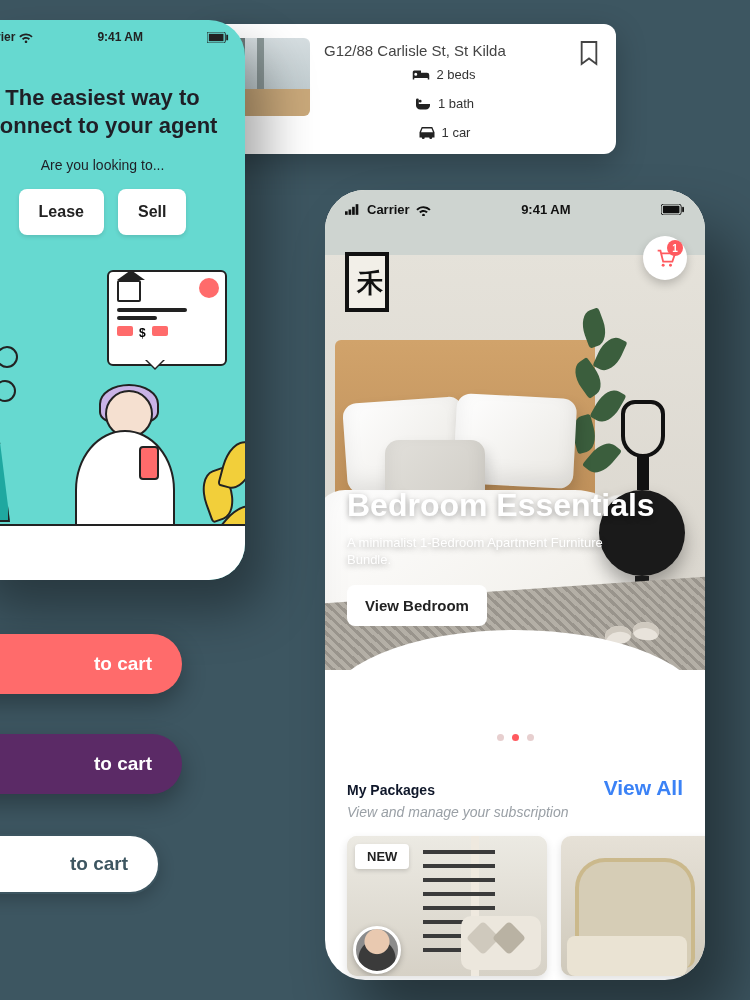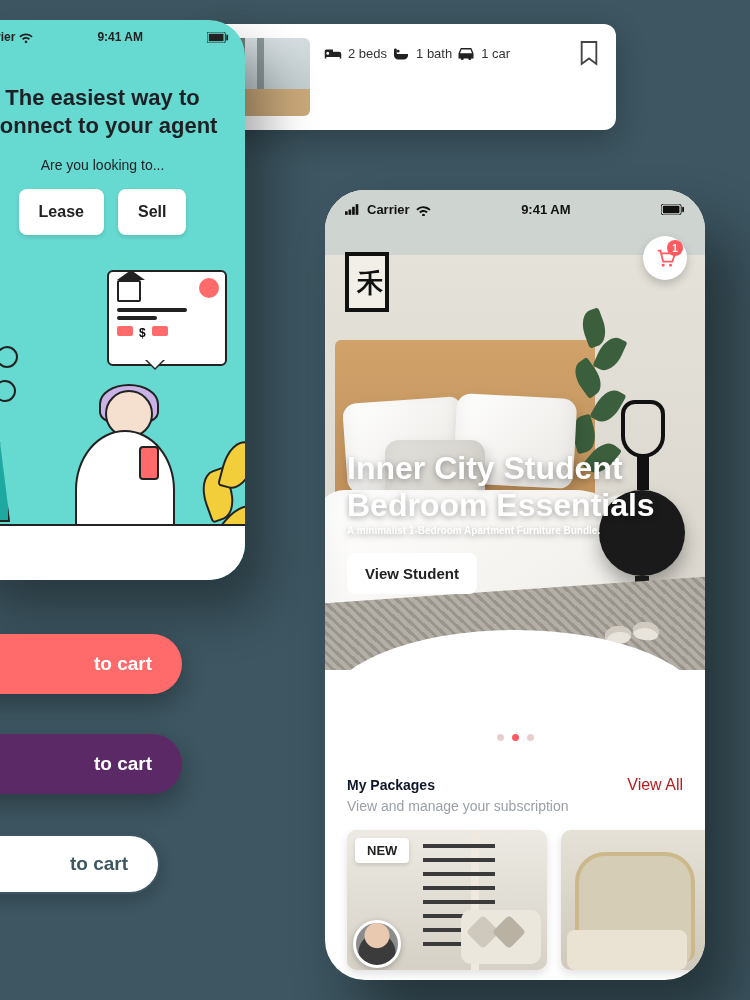--- a/index.html
+++ b/index.html
@@ -203,21 +203,21 @@
     border-radius: 6px;
     background:
       linear-gradient(to top, #c9a87a 0 35%, transparent 35%),
       linear-gradient(to right, #6d7a7a 0 8%, transparent 8% 18%, #6d7a7a 18% 26%, transparent 26% 40%, #8a9797 40% 48%, transparent 48%),
       linear-gradient(#d5dde0,#b7c4c7);
     flex: none;
   }
   .listing-card .info { flex: 1; }
   .listing-card .price { font-size: 18px; font-weight: 700; color: #222; }
   .listing-card .addr { font-size: 15px; color: #444; margin-top: 4px; }
-  .listing-card .stats { display: flex; gap: 5px; margin-top: 8px; font-size: 13px; color: #333; align-items: center;}
+  .listing-card .stats { display: flex; gap: 14px; margin-top: 8px; font-size: 13px; color: #333; align-items: center; flex-direction: column;}
   .listing-card .stats .stat { display: inline-flex; align-items: center; gap: 6px; }
   .listing-card .bookmark {
     flex: none;
     width: 22px; height: 26px;
     margin-top: 2px;
   }
 
   
   .phone2 {
     position: absolute;
@@ -335,22 +335,23 @@
     z-index: 3;
     color: #fff;
     text-shadow: 0 2px 6px rgba(0,0,0,0.35);
   }
   .hero-text h1 {
     font-size: 32px;
     font-weight: 800;
     line-height: 1.15;
   }
   .hero-text p {
-    font-size: 10px;
-    font-weight: 700;
+    margin-top: 10px;
+    font-size: 13px;
+    font-weight: 400;
     line-height: 1.35;
     max-width: 260px;
   }
   .hero-text button {
     margin-top: 16px;
     background: #fff;
     border: none;
     border-radius: 8px;
     padding: 12px 18px;
     font-size: 15px;
@@ -381,22 +382,22 @@
     display:flex; gap:8px; justify-content:center; z-index:3;
   }
   .dots span { width:7px; height:7px; border-radius:50%; background:#e7cfcf; }
   .dots span.active { background:#ff5a5f; }
 
   .packages {
     position:absolute; top:586px; left:0; right:0; padding: 0 22px;
   }
   .packages .hdr { display:flex; justify-content:space-between; align-items: baseline; }
   .packages h2 { font-size:14px; font-weight:700; color:#0f172a; }
-  .packages .viewall { color:#b91c1c; font-size:16px; font-weight:400; }
-  .packages .sub2 { color:#9aa0a6; font-size:14px; margin-top:4px; }
+  .packages .viewall { color:#3b82f6; font-size:21px; font-weight:700; }
+  .packages .sub2 { color:#9aa0a6; font-size:14px; margin-top:4px;font-style:italic; }
   .packages .cards { display:flex; gap:14px; margin-top:16px; }
   .packages .card {
     position: relative;
     width: 200px; height: 140px;
     border-radius: 10px;
     overflow: hidden;
     flex: none;
     background: linear-gradient(#e9e5dd,#d9d3c8);
     box-shadow: 0 4px 10px rgba(0,0,0,0.12);
     padding-left: 47px;
@@ -478,20 +479,21 @@
 
   
   svg { display:block; }
 </style>
 </head>
 <body>
 
 <div class="listing-card">
   <div class="thumb"></div>
   <div class="info">
+    <div class="addr">G12/88 Carlisle St, St Kilda</div>
     <div class="stats">
       <span class="stat">
         <svg width="18" height="14" viewBox="0 0 24 18">
             <path fill="#222" d="M3 3a2 2 0 0 0-2 2v10h2v-2h18v2h2V9a3 3 0 0 0-3-3h-8V3H3zm2 3a2 2 0 1 1 0 4 2 2 0 0 1 0-4z"></path>
           </svg>
         <span>2 beds</span>
       </span>
       <span class="stat">
         <svg width="18" height="14" viewBox="0 0 24 20">
             <path fill="#222" d="M4 2a2 2 0 0 1 2 2v6h16v2a6 6 0 0 1-6 6H8a6 6 0 0 1-6-6V4a2 2 0 0 1 2-2zm4 2a2 2 0 1 0 0 4 2 2 0 0 0 0-4z"></path>
@@ -629,25 +631,25 @@
     <div class="rug"></div>
     <div class="slippers">
         <span></span>
         <span></span>
       </div>
   </div>
   <div class="hero-curve"></div>
 
   <div class="hero-text">
     <h1>
-      <span>Inner City Student</span><br>
+      <br>
       <span>Bedroom Essentials</span>
     </h1>
     <p>A minimalist 1-Bedroom Apartment Furniture Bundle.</p>
-    <button>View Student</button>
+    <button>View Bedroom</button>
   </div>
 
   <div class="dots">
     <span></span>
     <span class="active"></span>
     <span></span>
   </div>
 
   <div class="packages">
     <div class="hdr">

